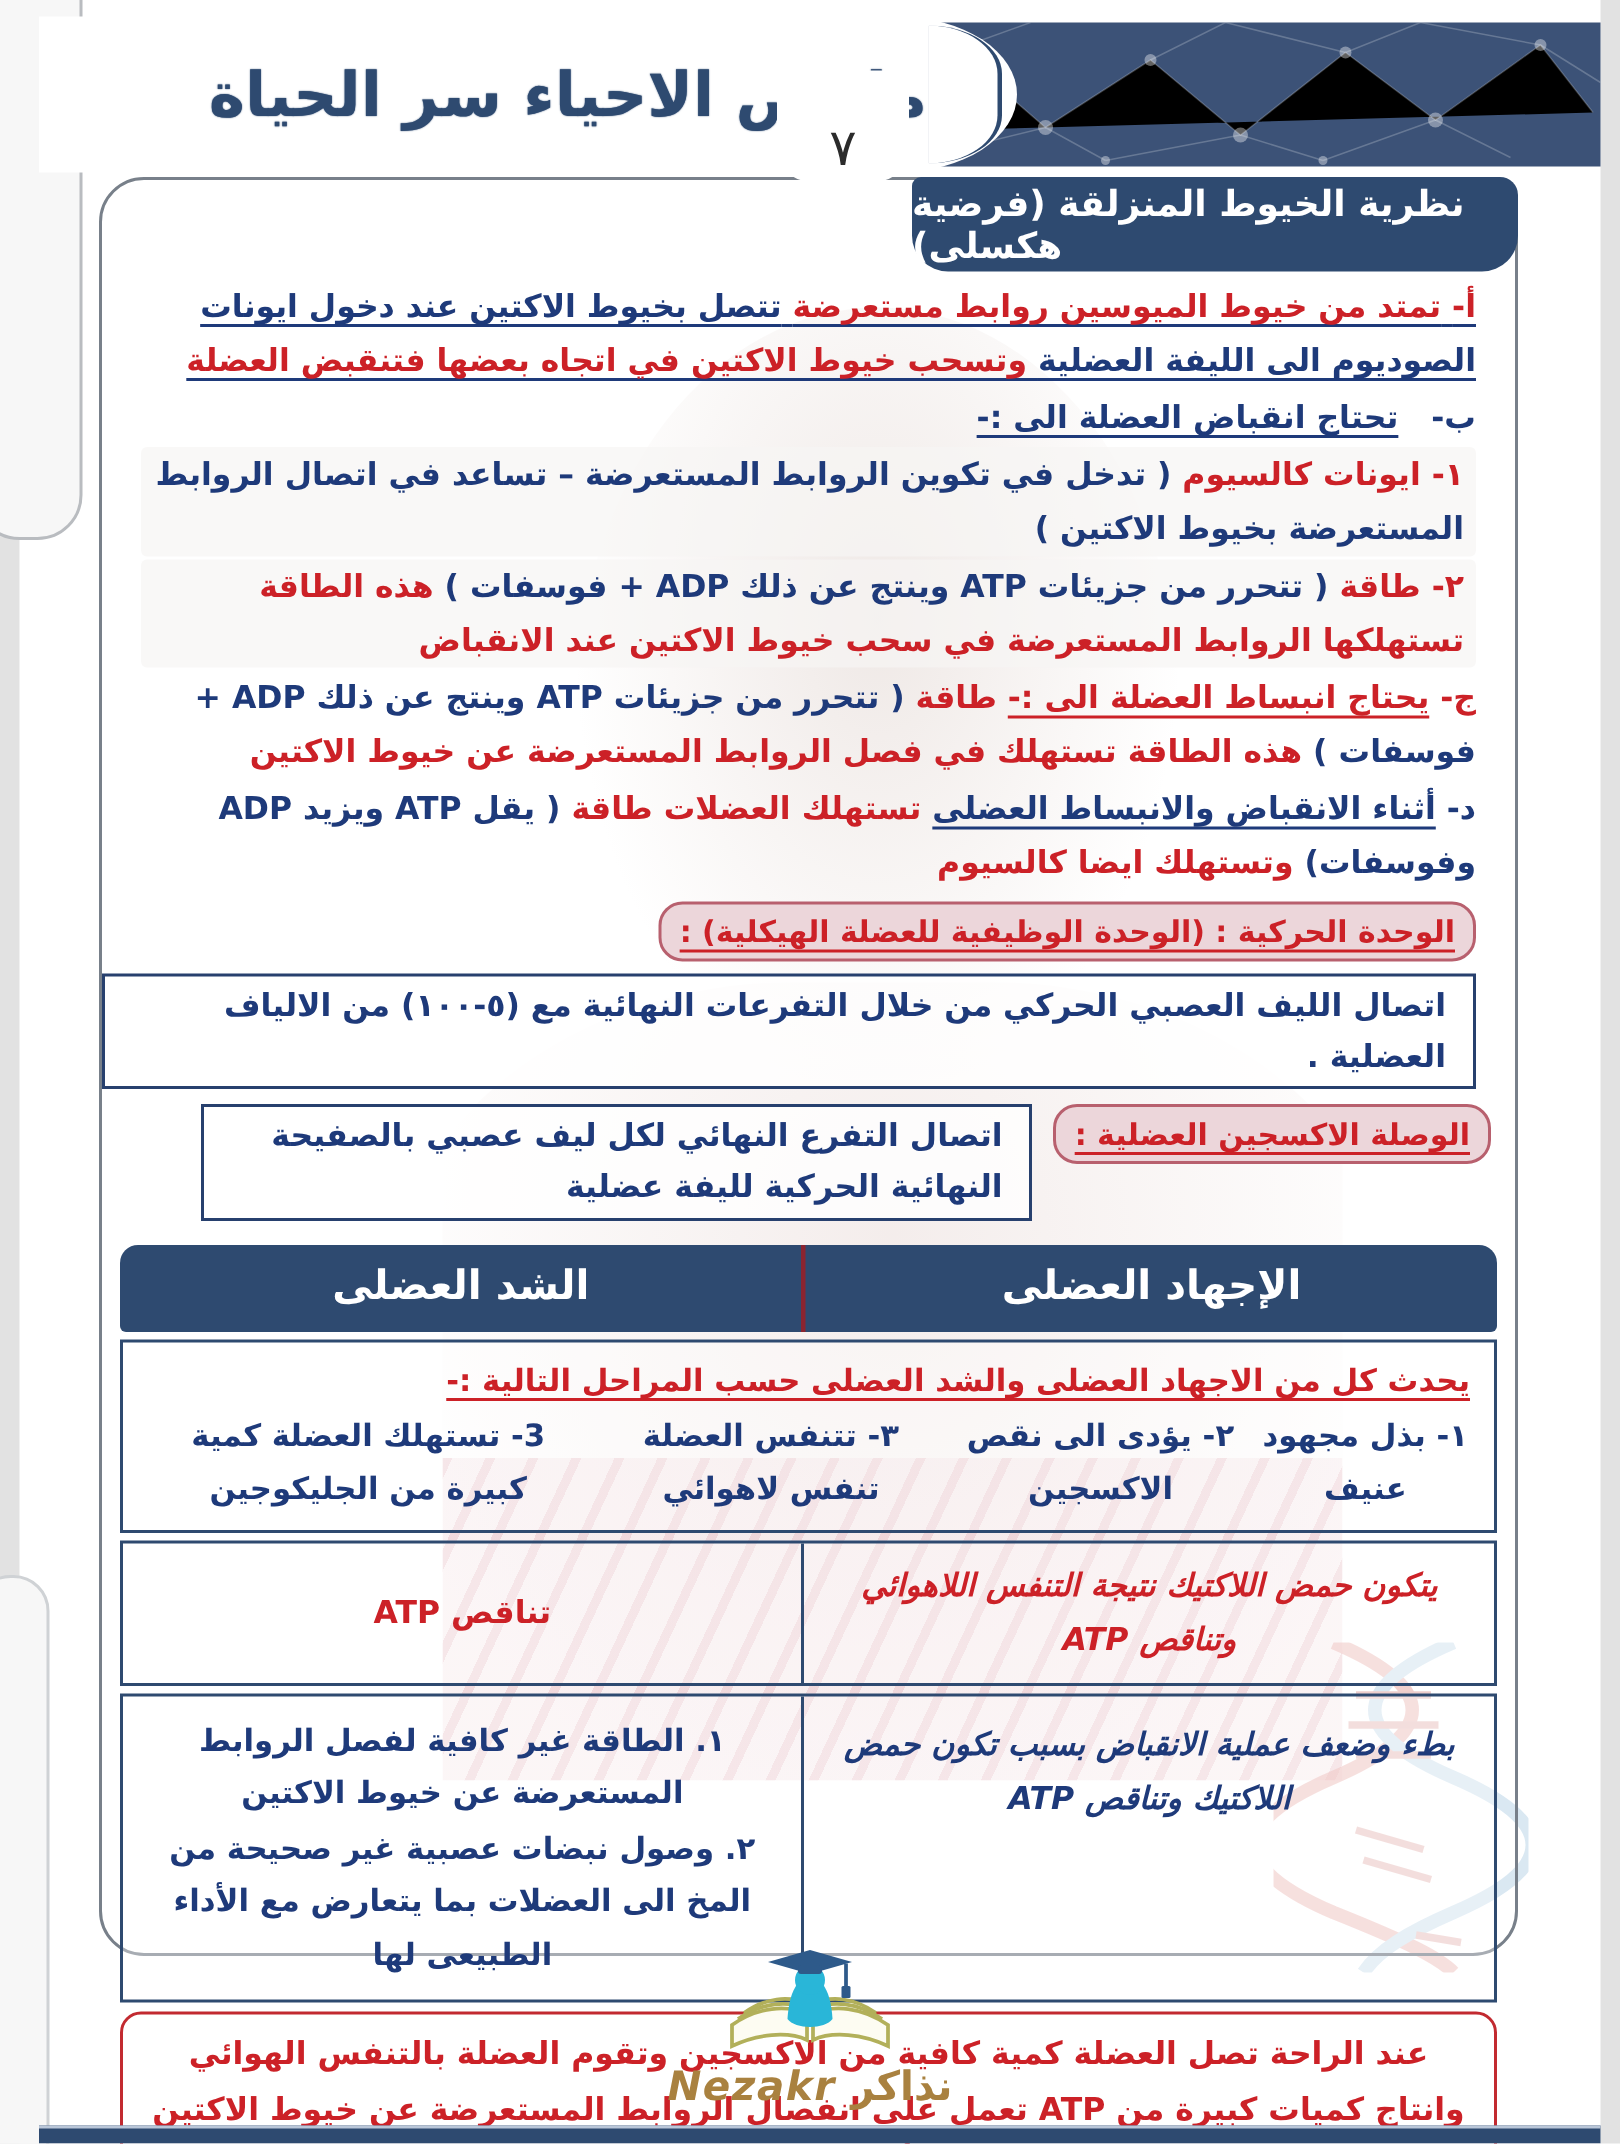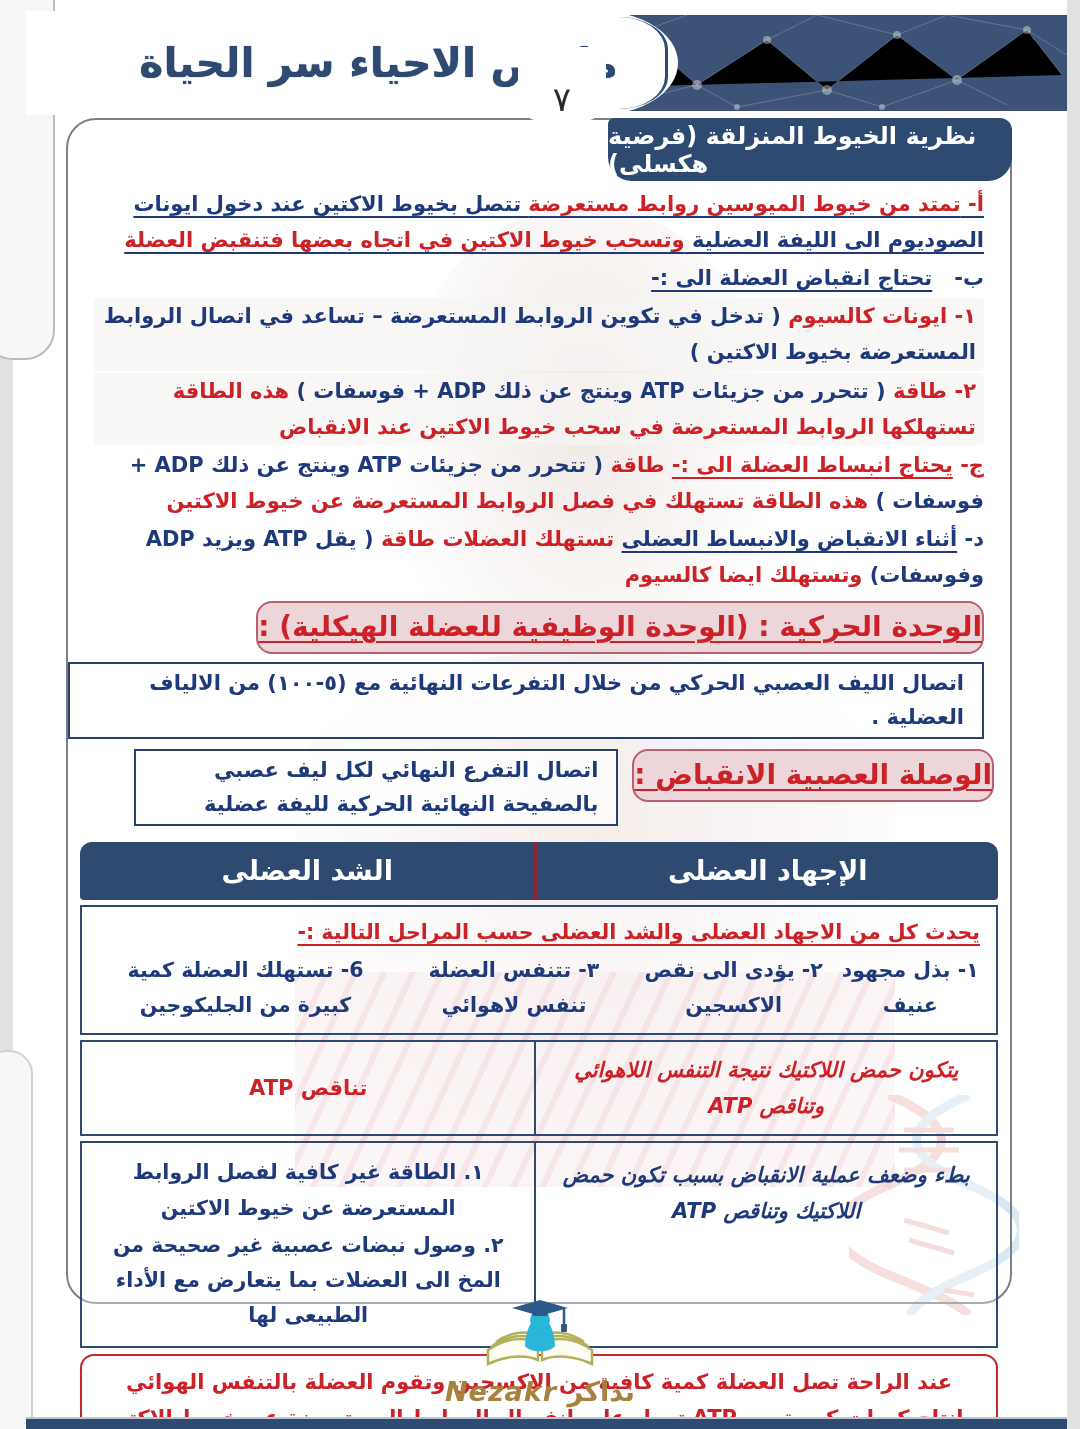--- a/index.html
+++ b/index.html
@@ -88,21 +88,21 @@
   .blue { color:#1e3a7a; }
   .u { text-decoration:underline; text-underline-offset:5px; text-decoration-thickness:1.5px; }
   .para { margin-bottom:2px; }
   .indent { padding-right:34px; }
   .pt-box { background:rgba(246,245,243,.7); padding:0 8px; border-radius:4px; }
 
   
   .def-row { display:flex; direction:rtl; align-items:flex-start; margin-top:8px; }
   .pink-box {
     border:2.5px solid #b8606e; background:#ecd6da; color:#cc2127;
-    border-radius:16px; padding:2px 0; font-size:28px; line-height:1.6;
+    border-radius:16px; padding:2px 12px; font-size:20px; line-height:1.6;
     white-space:nowrap;
   }
   .blue-box {
     border:2px solid #27406e; background:rgba(255,255,255,.8); color:#1e3a7a;
     padding:3px 18px; font-size:21px; line-height:1.6;
   }
   .motor-def { width:fit-content; margin-left:-26px; margin-right:auto; margin-top:8px; }
   .junction-row { margin-top:10px; }
   .junction-label { margin-right:-10px; }
   .junction-def { margin-right:14px; margin-left:40px; }
@@ -251,38 +251,38 @@
         <span class="blue">( يقل ATP ويزيد ADP وفوسفات)</span>
         <span class="red">وتستهلك ايضا كالسيوم</span>
       </div>
 
       <div class="def-row">
         <div class="pink-box u">الوحدة الحركية : (الوحدة الوظيفية للعضلة الهيكلية) :</div>
       </div>
       <div class="blue-box motor-def">اتصال الليف العصبي الحركي من خلال التفرعات النهائية مع (٥-١٠٠) من الالياف العضلية .</div>
 
       <div class="def-row junction-row">
-        <div class="pink-box junction-label u">الوصلة العصبية الانقباض :</div>
+        <div class="pink-box junction-label u">الوصلة الاكسجين العضلية :</div>
         <div class="blue-box junction-def">اتصال التفرع النهائي لكل ليف عصبي بالصفيحة النهائية الحركية لليفة عضلية</div>
       </div>
 
       <div class="mtable">
 
         <div class="t-header">
           <div class="cell-r">الإجهاد العضلى</div>
           <div class="cell-l">الشد العضلى</div>
         </div>
 
         <div class="t-row stages">
           <div class="red u">يحدث كل من الاجهاد العضلى والشد العضلى حسب المراحل التالية :-</div>
           <div class="stages-list blue">
             <span>١- بذل مجهود عنيف</span>
             <span>٢- يؤدى الى نقص الاكسجين</span>
             <span>٣- تتنفس العضلة تنفس لاهوائي</span>
-            <span class="s4">6- تستهلك العضلة كمية كبيرة من الجليكوجين</span>
+            <span class="s4">3- تستهلك العضلة كمية كبيرة من الجليكوجين</span>
           </div>
         </div>
 
         <div class="t-row t-row-split">
           <div class="cell-r cell-pad center lactic red">يتكون حمض اللاكتيك نتيجة التنفس اللاهوائي وتناقص ATP</div>
           <div class="cell-l cell-pad center lactic red">تناقص ATP</div>
         </div>
 
         <div class="t-row t-row-split">
           <div class="cell-r cell-pad center effect-r blue">بطء وضعف عملية الانقباض بسبب تكون حمض اللاكتيك وتناقص ATP</div>

